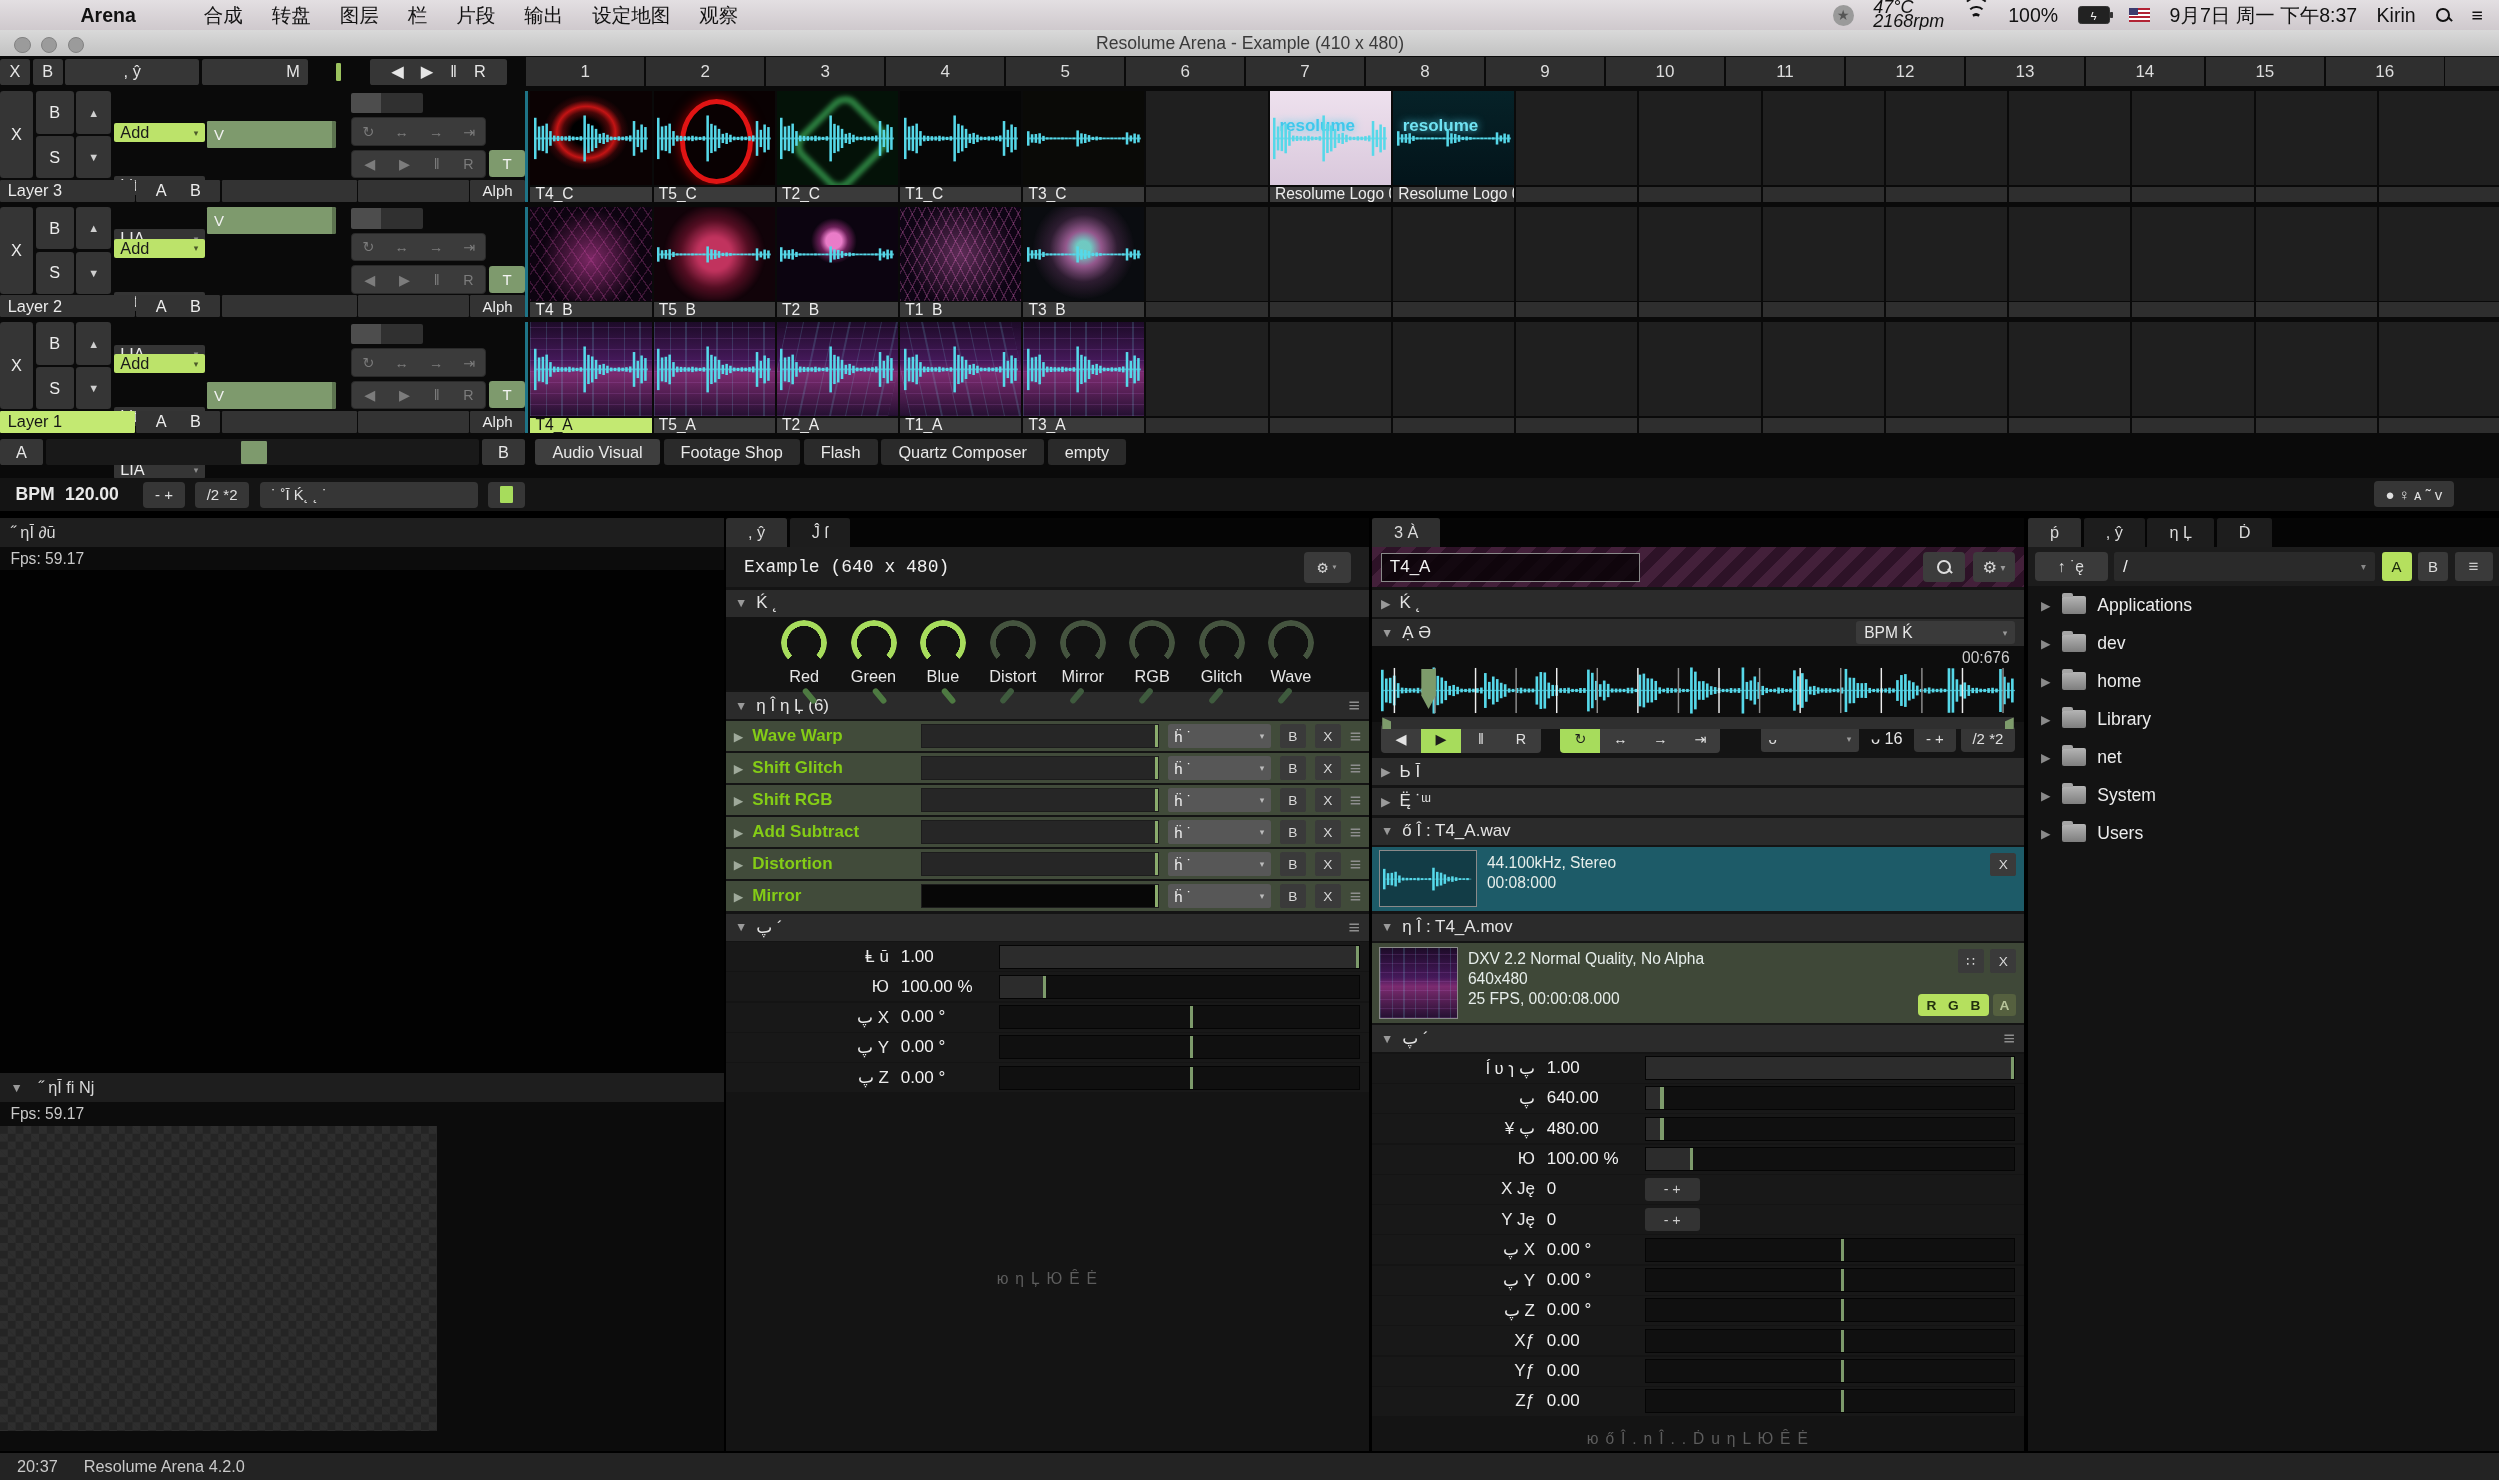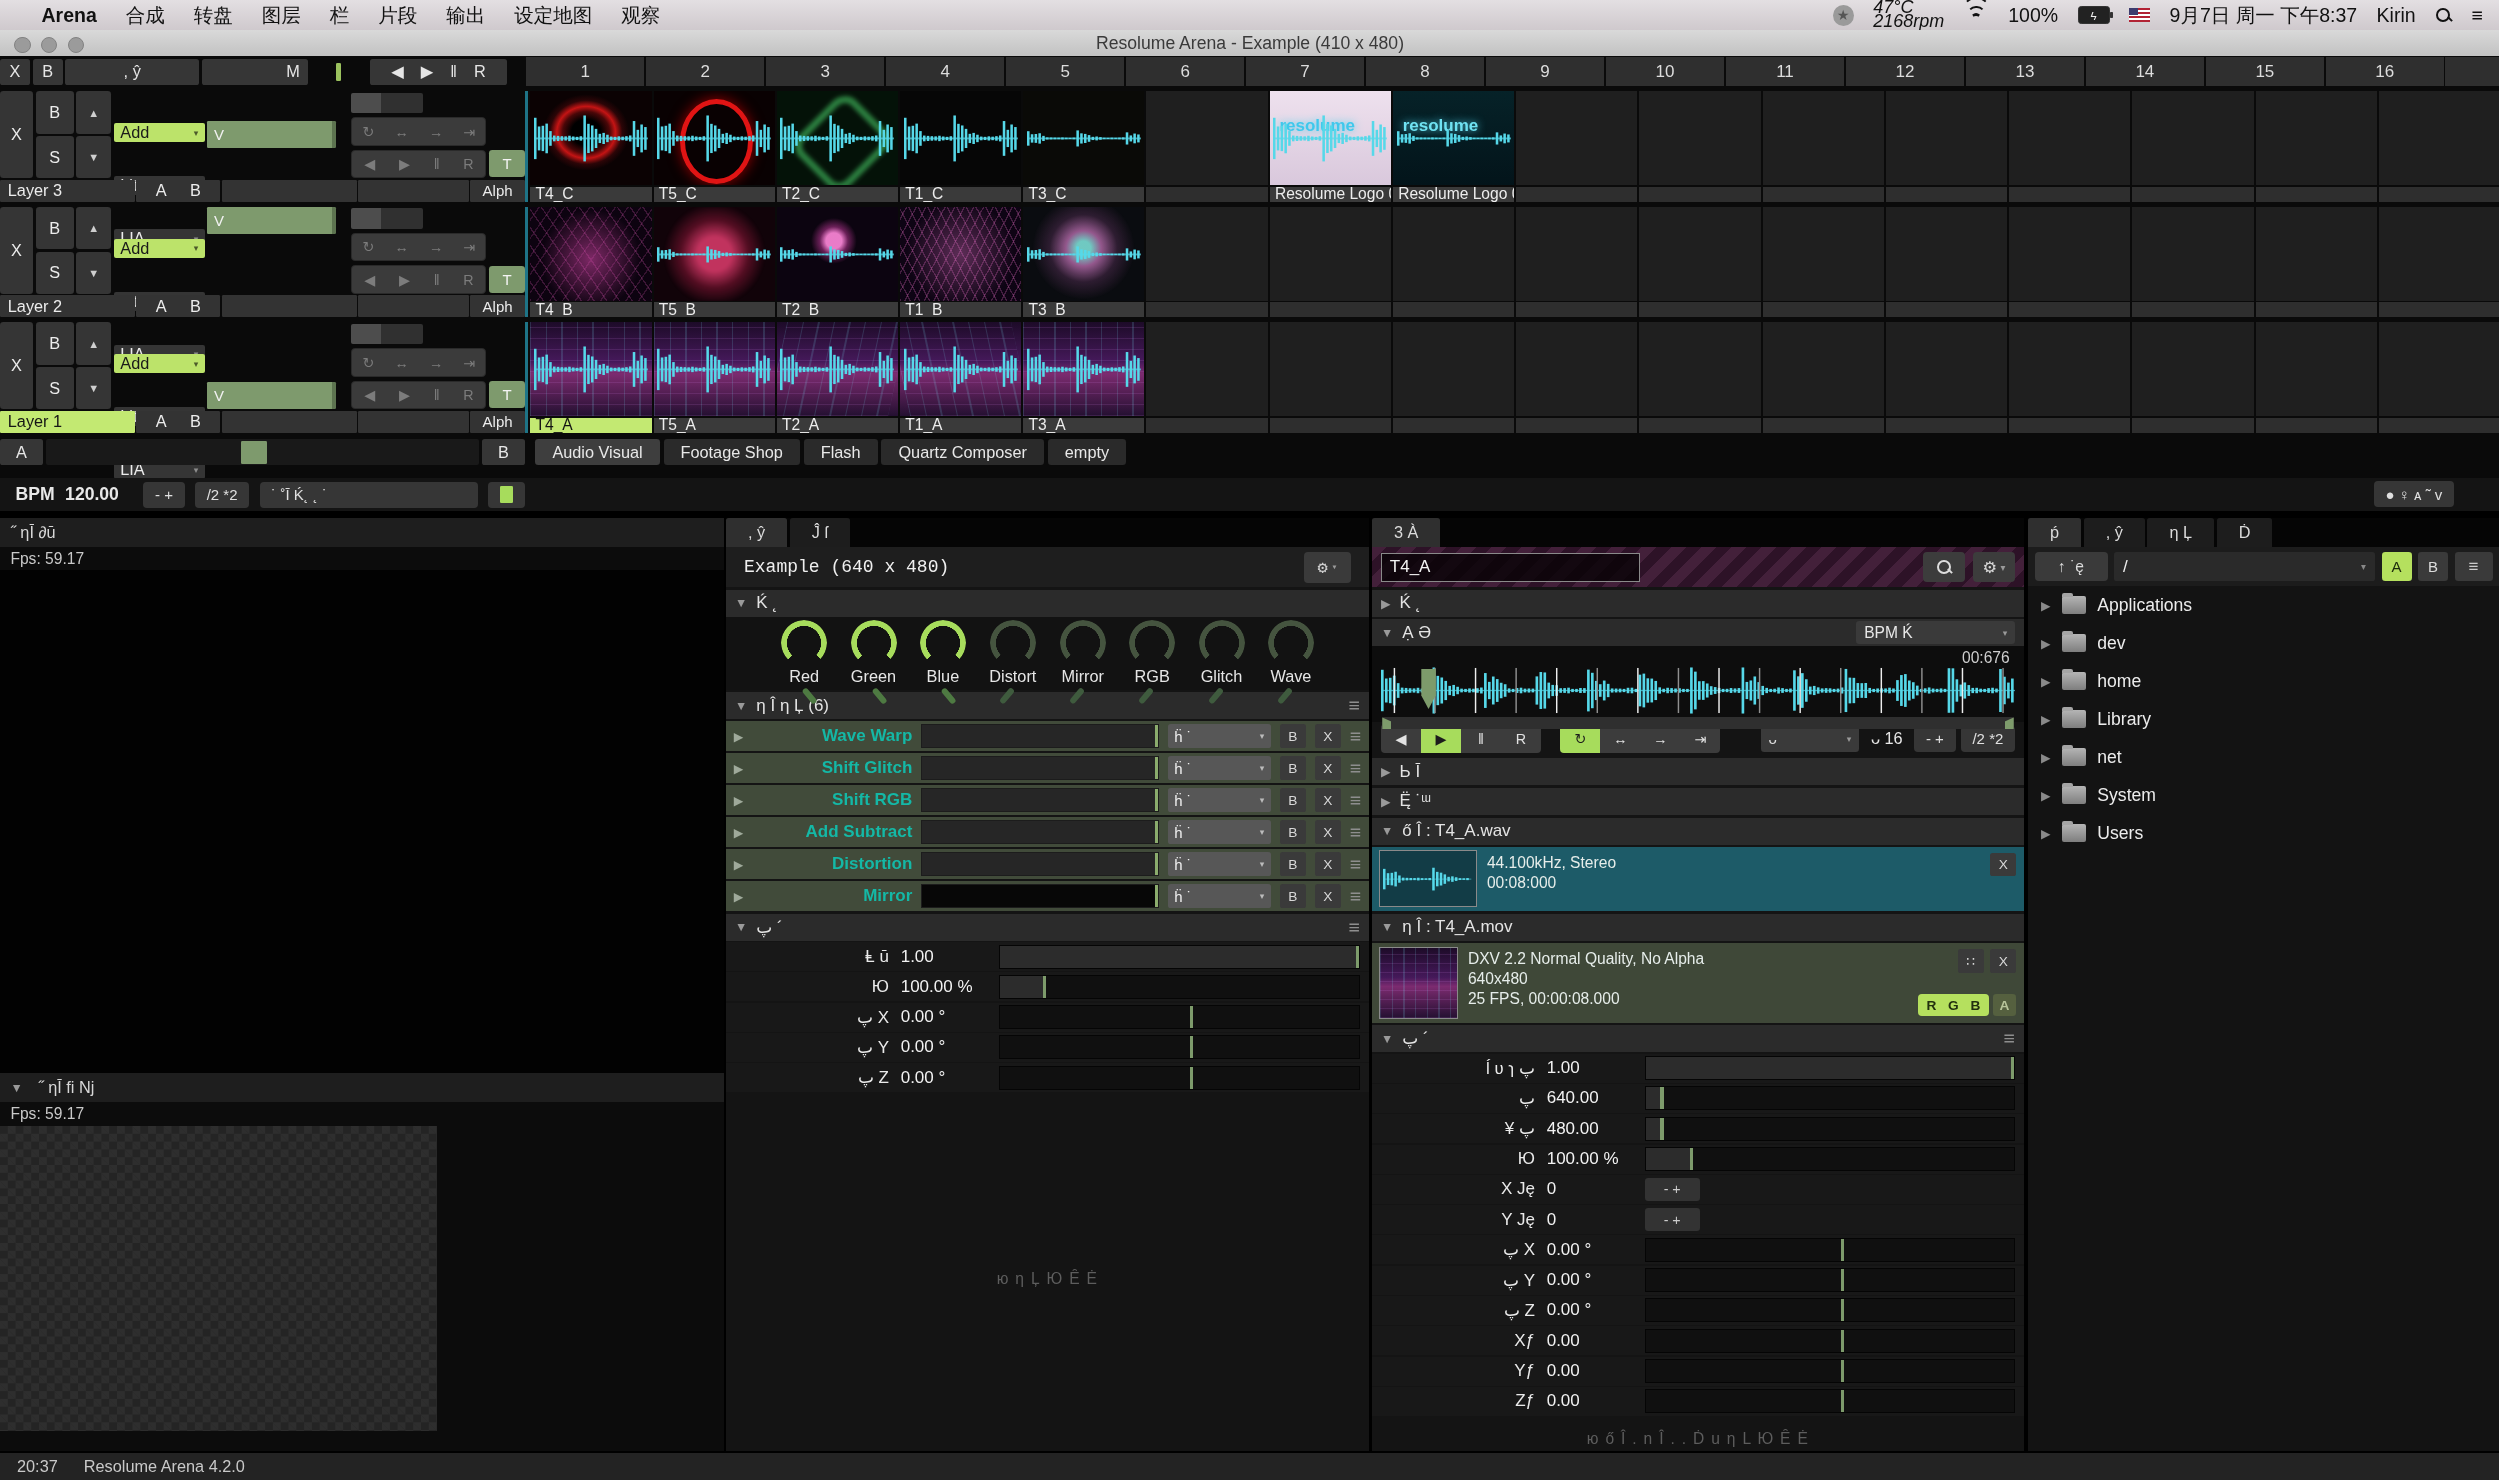--- a/index.html
+++ b/index.html
@@ -1,19 +1,19 @@
 <!DOCTYPE html>
 <html style="font-size:10.4px"><head>
 <meta charset="utf-8">
 <style>
   html,body{margin:0;padding:0;background:#000;width:2500px;height:1480px;overflow:hidden;
     font-family:"Liberation Sans","DejaVu Sans",sans-serif;color:#e8e8e8;-webkit-font-smoothing:antialiased;}
   
   #menubar{position:absolute;top:0;left:0;width:2500px;height:30px;background:linear-gradient(180deg,#e3dfe2,#cfc9cd);
-    display:flex;align-items:center;color:#111;font-size:19.5px;}
+    display:flex;align-items:center;color:#111;font-size:19.5px;gap:39px;}
   #menubar .apple{font-size:22px;margin:0 22px 0 19.5px;}
   #menubar .appname{font-weight:bold;margin-right:29px;}
   #menubar .mitem{margin-right:29px;}
   #menubar .right{margin-left:auto;display:flex;align-items:center;gap:19.5px;padding-right:17px;}
   .fanicon{width:21px;height:21px;border-radius:50%;background:#9a9a9a;color:#555;font-size:14.3px;display:flex;align-items:center;justify-content:center;}
   .tempblock{font-size:18px;line-height:13.7px;color:#111;font-style:italic;}
   .wifi{width:25px;height:18px;position:relative;}
   .wifi i{position:absolute;left:50%;bottom:0;transform:translateX(-50%);border:2px solid transparent;border-top:2px solid #111;border-radius:50%;}
   .wifi .w1{width:23.4px;height:23.4px;}.wifi .w2{width:14.3px;height:14.3px;}.wifi .w3{width:5.9px;height:5.9px;border-top-width:3.3px;}
   .batt{width:30px;height:15.6px;border:1.3px solid #333;border-radius:3.3px;background:#222;position:relative;display:flex;align-items:center;justify-content:center;color:#eee;font-size:11.7px;}
@@ -147,21 +147,21 @@
   .knob{width:46px;height:46px;border-radius:50%;position:relative;
     background:conic-gradient(from 225deg,#45543f 0 270deg,transparent 270deg 360deg);
     -webkit-mask:radial-gradient(circle,transparent 52%,#000 53%);mask:radial-gradient(circle,transparent 52%,#000 53%);}
   .knob.on{background:conic-gradient(from 225deg,#a7dc5c 0 270deg,transparent 270deg 360deg);}
   .kptr{position:absolute;width:46px;height:46px;}
   .kptr::after{content:"";position:absolute;left:20px;top:4.6px;width:5.9px;height:18px;border-radius:3.3px;background:#3f5b3e;transform-origin:2.9px 18px;transform:rotate(-140deg);}
   .kptr.on::after{transform:rotate(140deg);background:#4e7a42;}
   .knoblabel{font-size:16.3px;color:#e6e6e6;}
   .fxrow{height:30px;margin-top:2px;background:#414b3a;display:flex;align-items:center;gap:9px;padding:0 7.8px;}
   .fxrow .tri{color:#9fa99a;font-size:12.4px;}
-  .fxname{width:160px;font-size:17px;font-weight:bold;color:#14b8a6;white-space:nowrap;text-align:right;}
+  .fxname{width:160px;font-size:17px;font-weight:bold;color:#84cc16;white-space:nowrap;}
   .fxslider{flex:1;height:22px;background:#262626;border:0.7px solid #1c1c1c;position:relative;}
   .fxslider::after{content:"";position:absolute;right:0;top:0;bottom:0;width:2.6px;background:#8bac6d;}
   .fxslider.dark{background:#070707;}
   .fxdrop{width:90px;height:23.4px;background:#575757;border-radius:2.6px;display:flex;align-items:center;justify-content:space-between;padding:0 6.5px;font-size:15px;color:#f0f0f0;}
   .fxdrop .dar{font-size:9px;color:#bbb;}
   .sqbtn{width:26px;height:23.4px;background:#3a3a3a;border-radius:2.6px;display:flex;align-items:center;justify-content:center;font-size:13.7px;color:#d8d8d8;}
   .ham2{color:#8e8e8e;font-size:19.5px;}
   .prow{height:29px;margin-top:1.3px;background:#181818;display:flex;align-items:center;}
   .plabel{width:163px;text-align:right;padding-right:11.7px;font-size:17px;color:#eaeaea;flex:none;white-space:nowrap;}
   .pvalue{width:98px;font-size:17px;color:#f2f2f2;flex:none;white-space:nowrap;}

